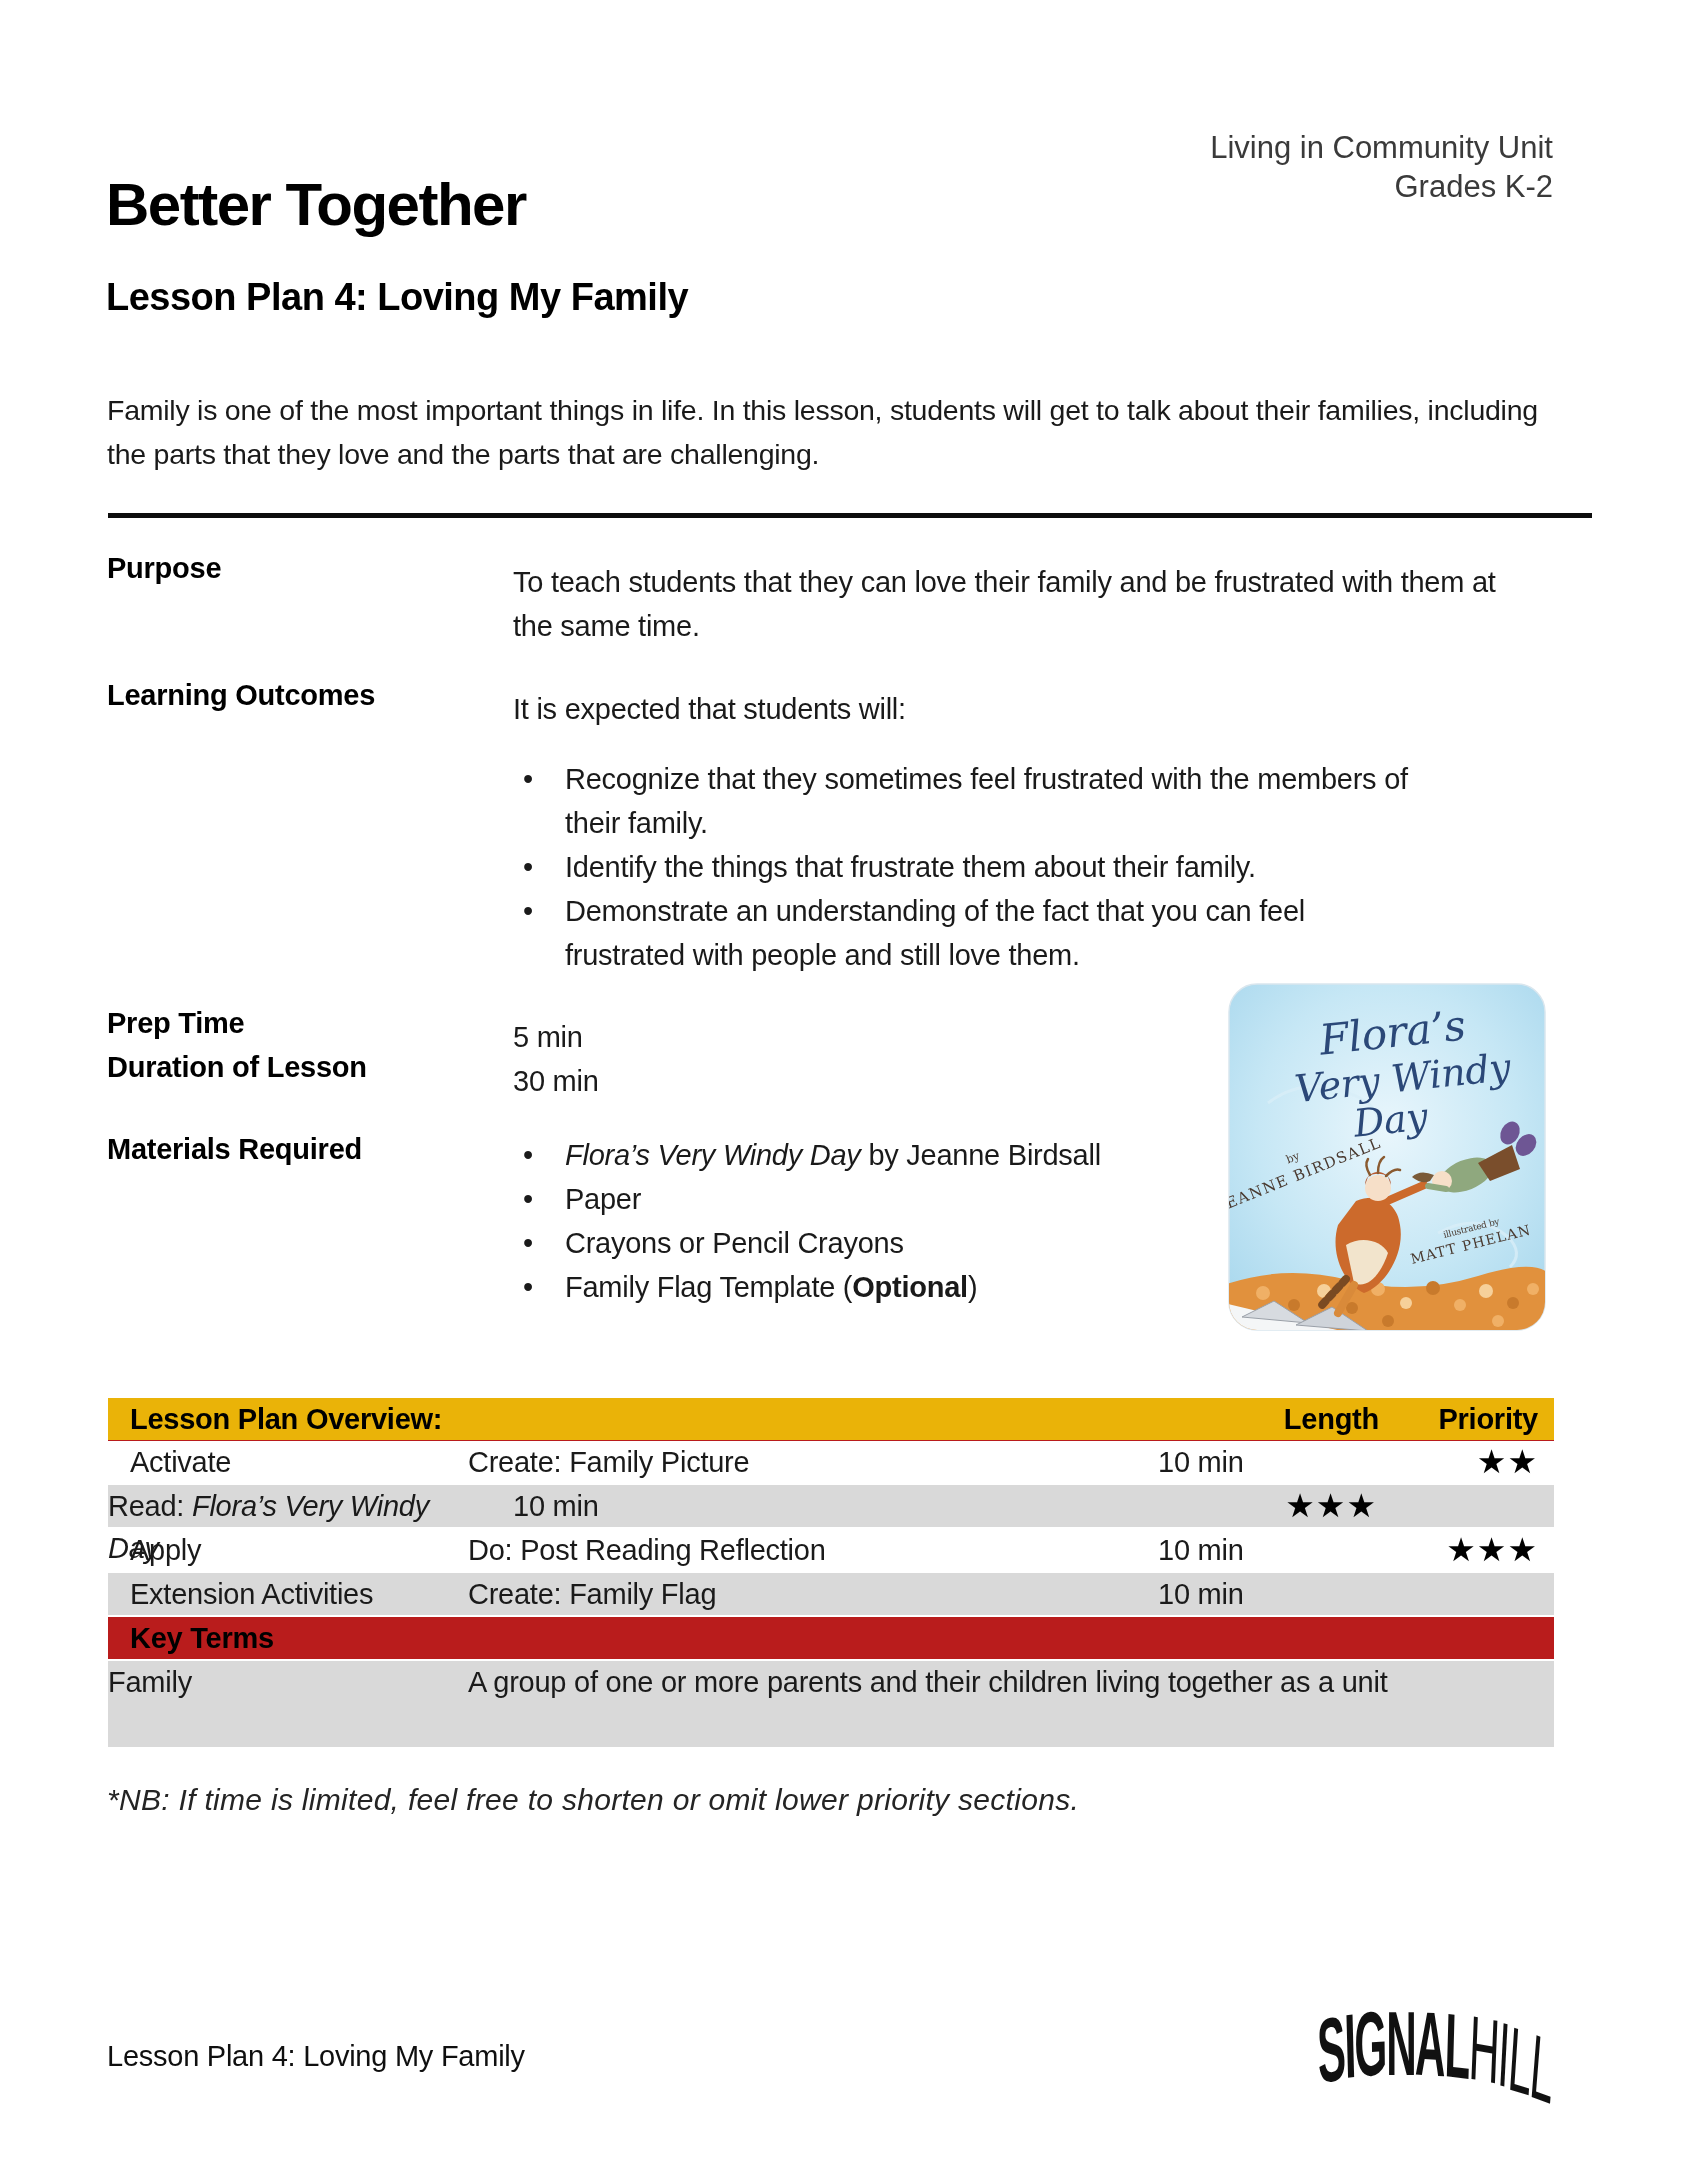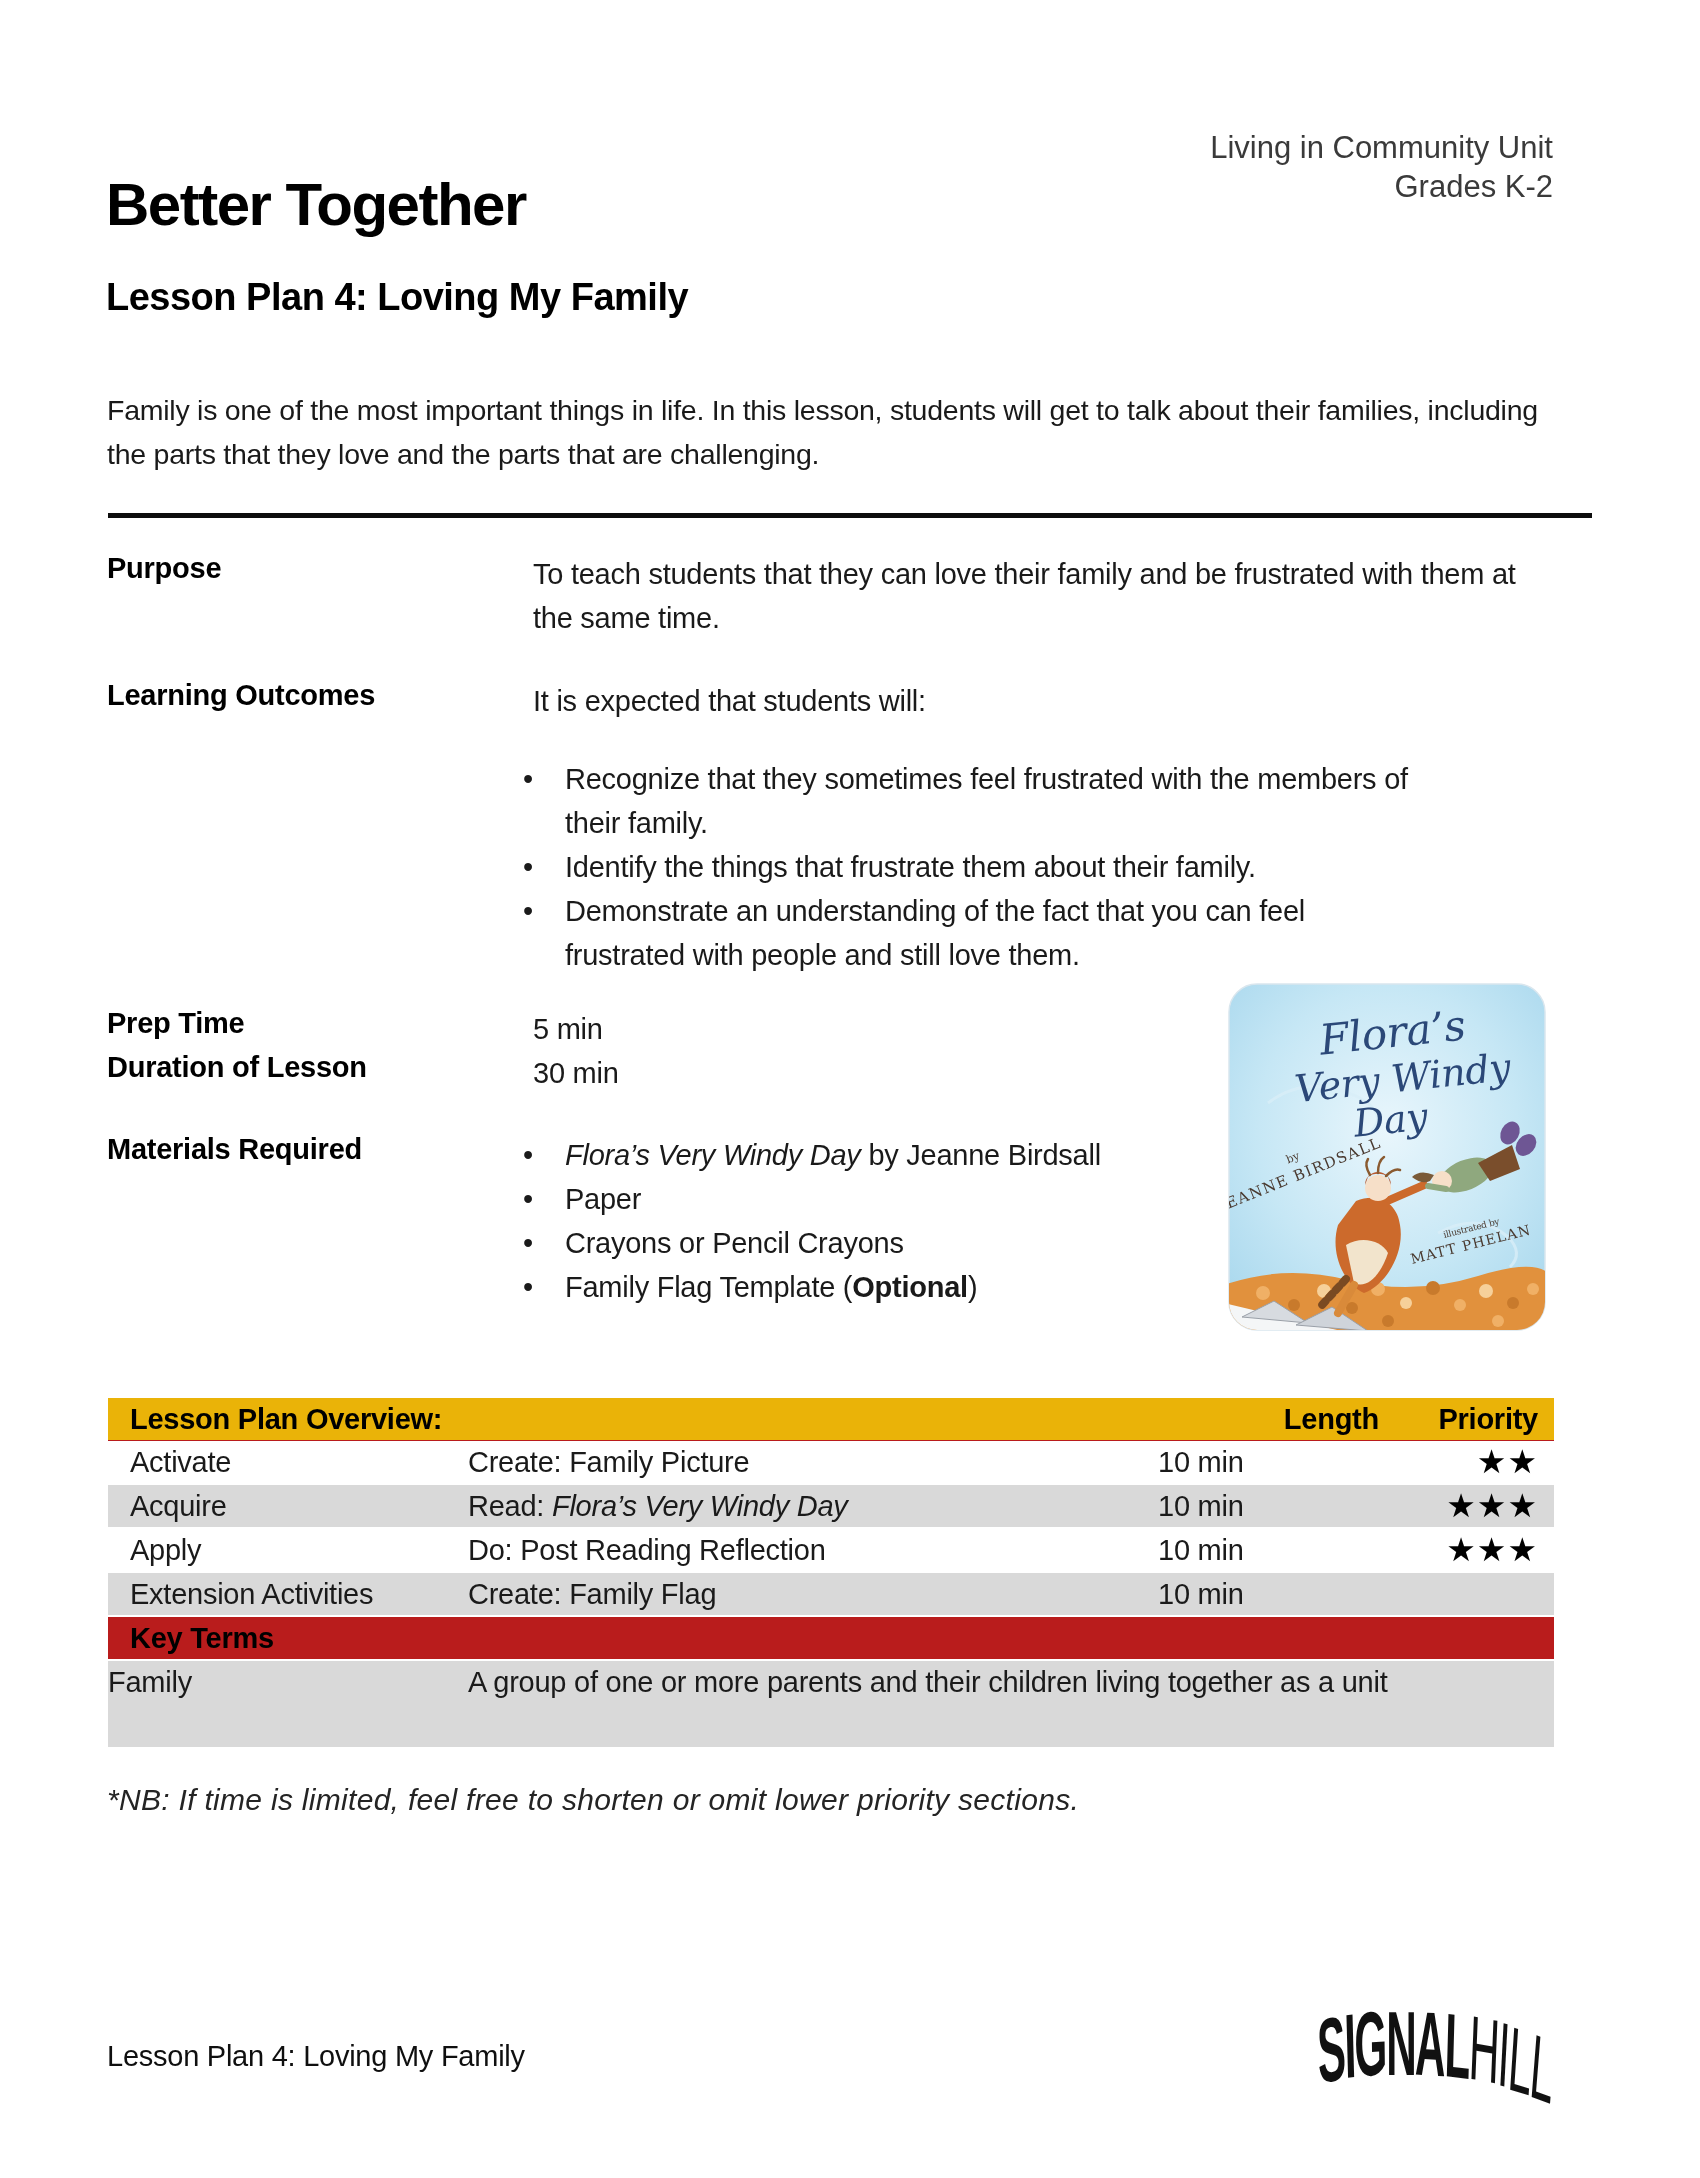--- a/index.html
+++ b/index.html
@@ -16,21 +16,21 @@
   .header-right{position:absolute; right:147px; top:128px; text-align:right;
          font-size:31px; line-height:39px; font-weight:300; color:#3a3a3a; letter-spacing:0;}
   .lesson-title{position:absolute; left:106px; top:276px; font-size:38px; font-weight:800;
          letter-spacing:-0.5px; color:#000;}
   .intro{position:absolute; left:107px; top:388px; width:1455px;
          font-size:28.5px; line-height:44px;}
   .rule{position:absolute; left:108px; top:513px; width:1484px; height:5px; background:#0d0d0d;}
 
   
   .sec-label{position:absolute; left:107px; font-size:29px; font-weight:700; color:#000;}
-  .sec-text{position:absolute; left:533px; font-size:29px; line-height:44px;}
+  .sec-text{position:absolute; left:513px; font-size:29px; line-height:44px;margin-top:8px;}
   .blist{position:absolute; left:517px; margin:0; padding:0; list-style:none; width:900px;}
   .blist li{position:relative; padding-left:48px; font-size:29px; line-height:44px; margin:0;}
   .blist .blt{position:absolute; left:6px; top:0; font-size:29px;}
   .materials-list{width:760px;}
   .it{font-style:italic;}
   .bd{font-weight:700;}
 
   
   .book{position:absolute; left:1228px; top:983px; width:318px; height:348px;}
   .book svg{display:block;}
@@ -187,21 +187,20 @@
       <div class="c-length">Length</div>
       <div class="c-priority">Priority</div>
     </div>
     <div class="trow">
       <div class="c1">Activate</div>
       <div class="c2"><span>Create: Family Picture</span><span class="it"></span></div>
       <div class="c3">10 min</div>
       <div class="c4">★★</div>
     </div>
     <div class="trow alt">
-      <div class="c1">Acquire</div>
       <div class="c2"><span>Read: </span><span class="it">Flora’s Very Windy Day</span></div>
       <div class="c3">10 min</div>
       <div class="c4">★★★</div>
     </div>
     <div class="trow">
       <div class="c1">Apply</div>
       <div class="c2"><span>Do: Post Reading Reflection</span><span class="it"></span></div>
       <div class="c3">10 min</div>
       <div class="c4">★★★</div>
     </div>

